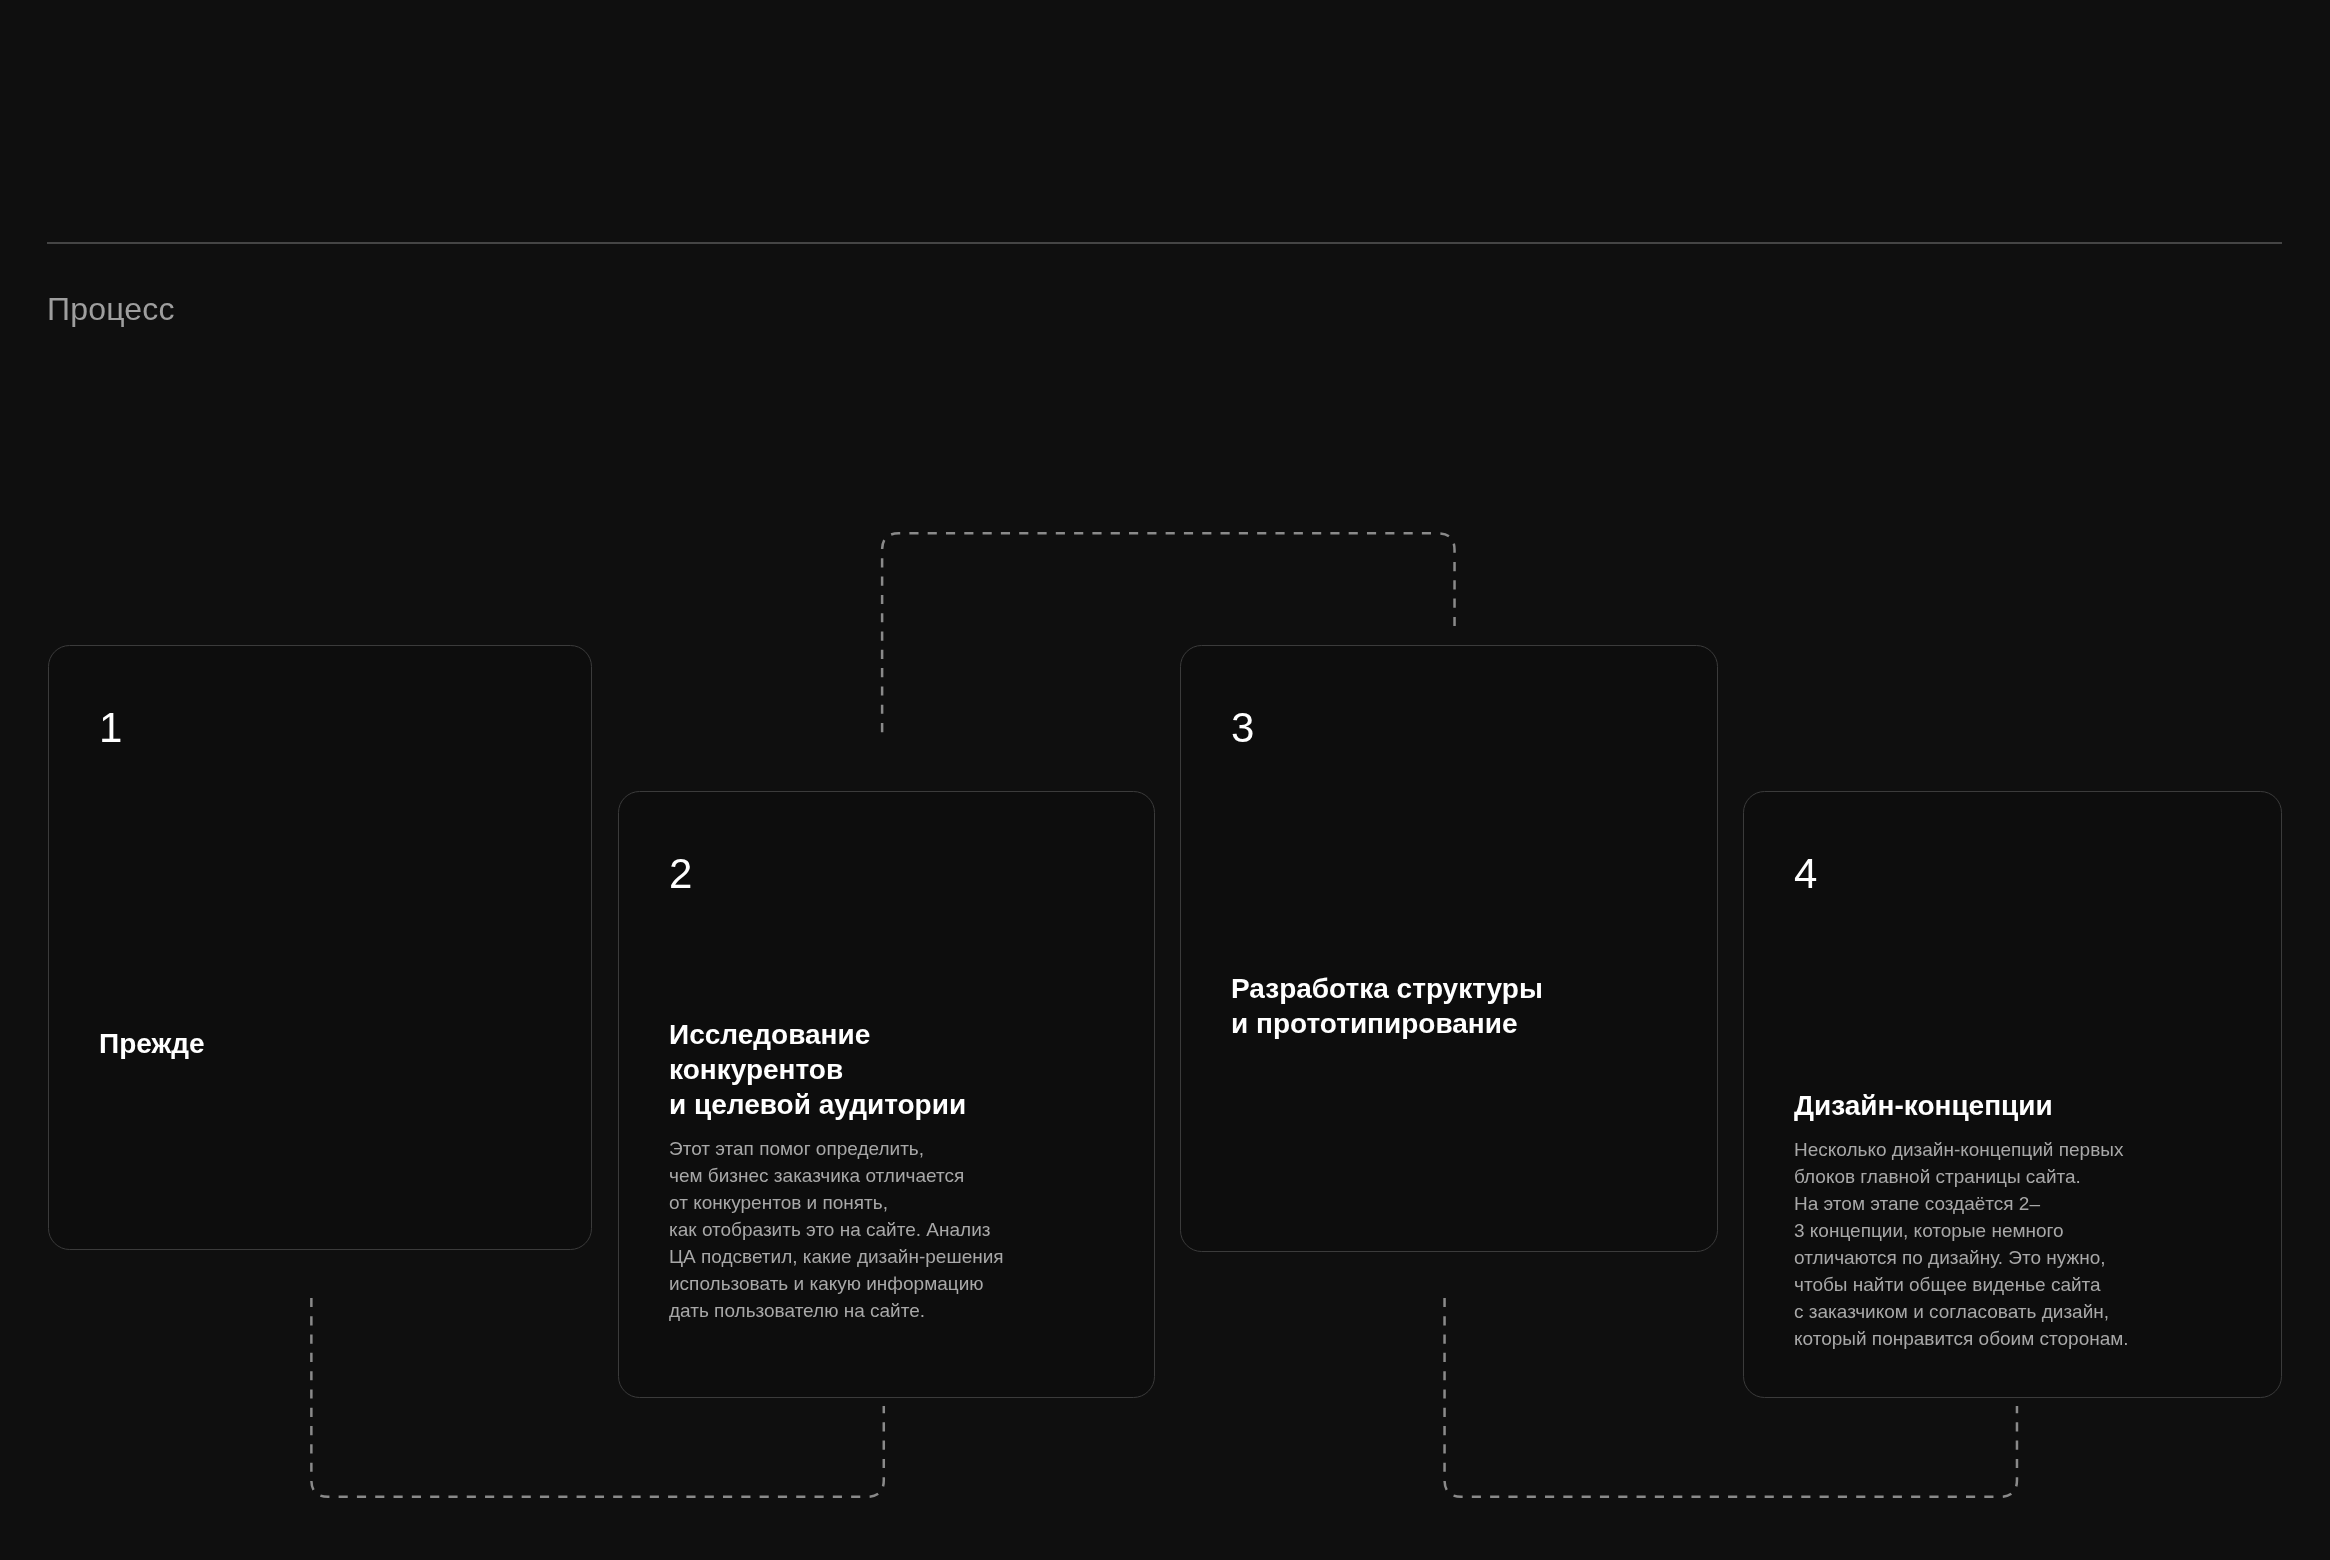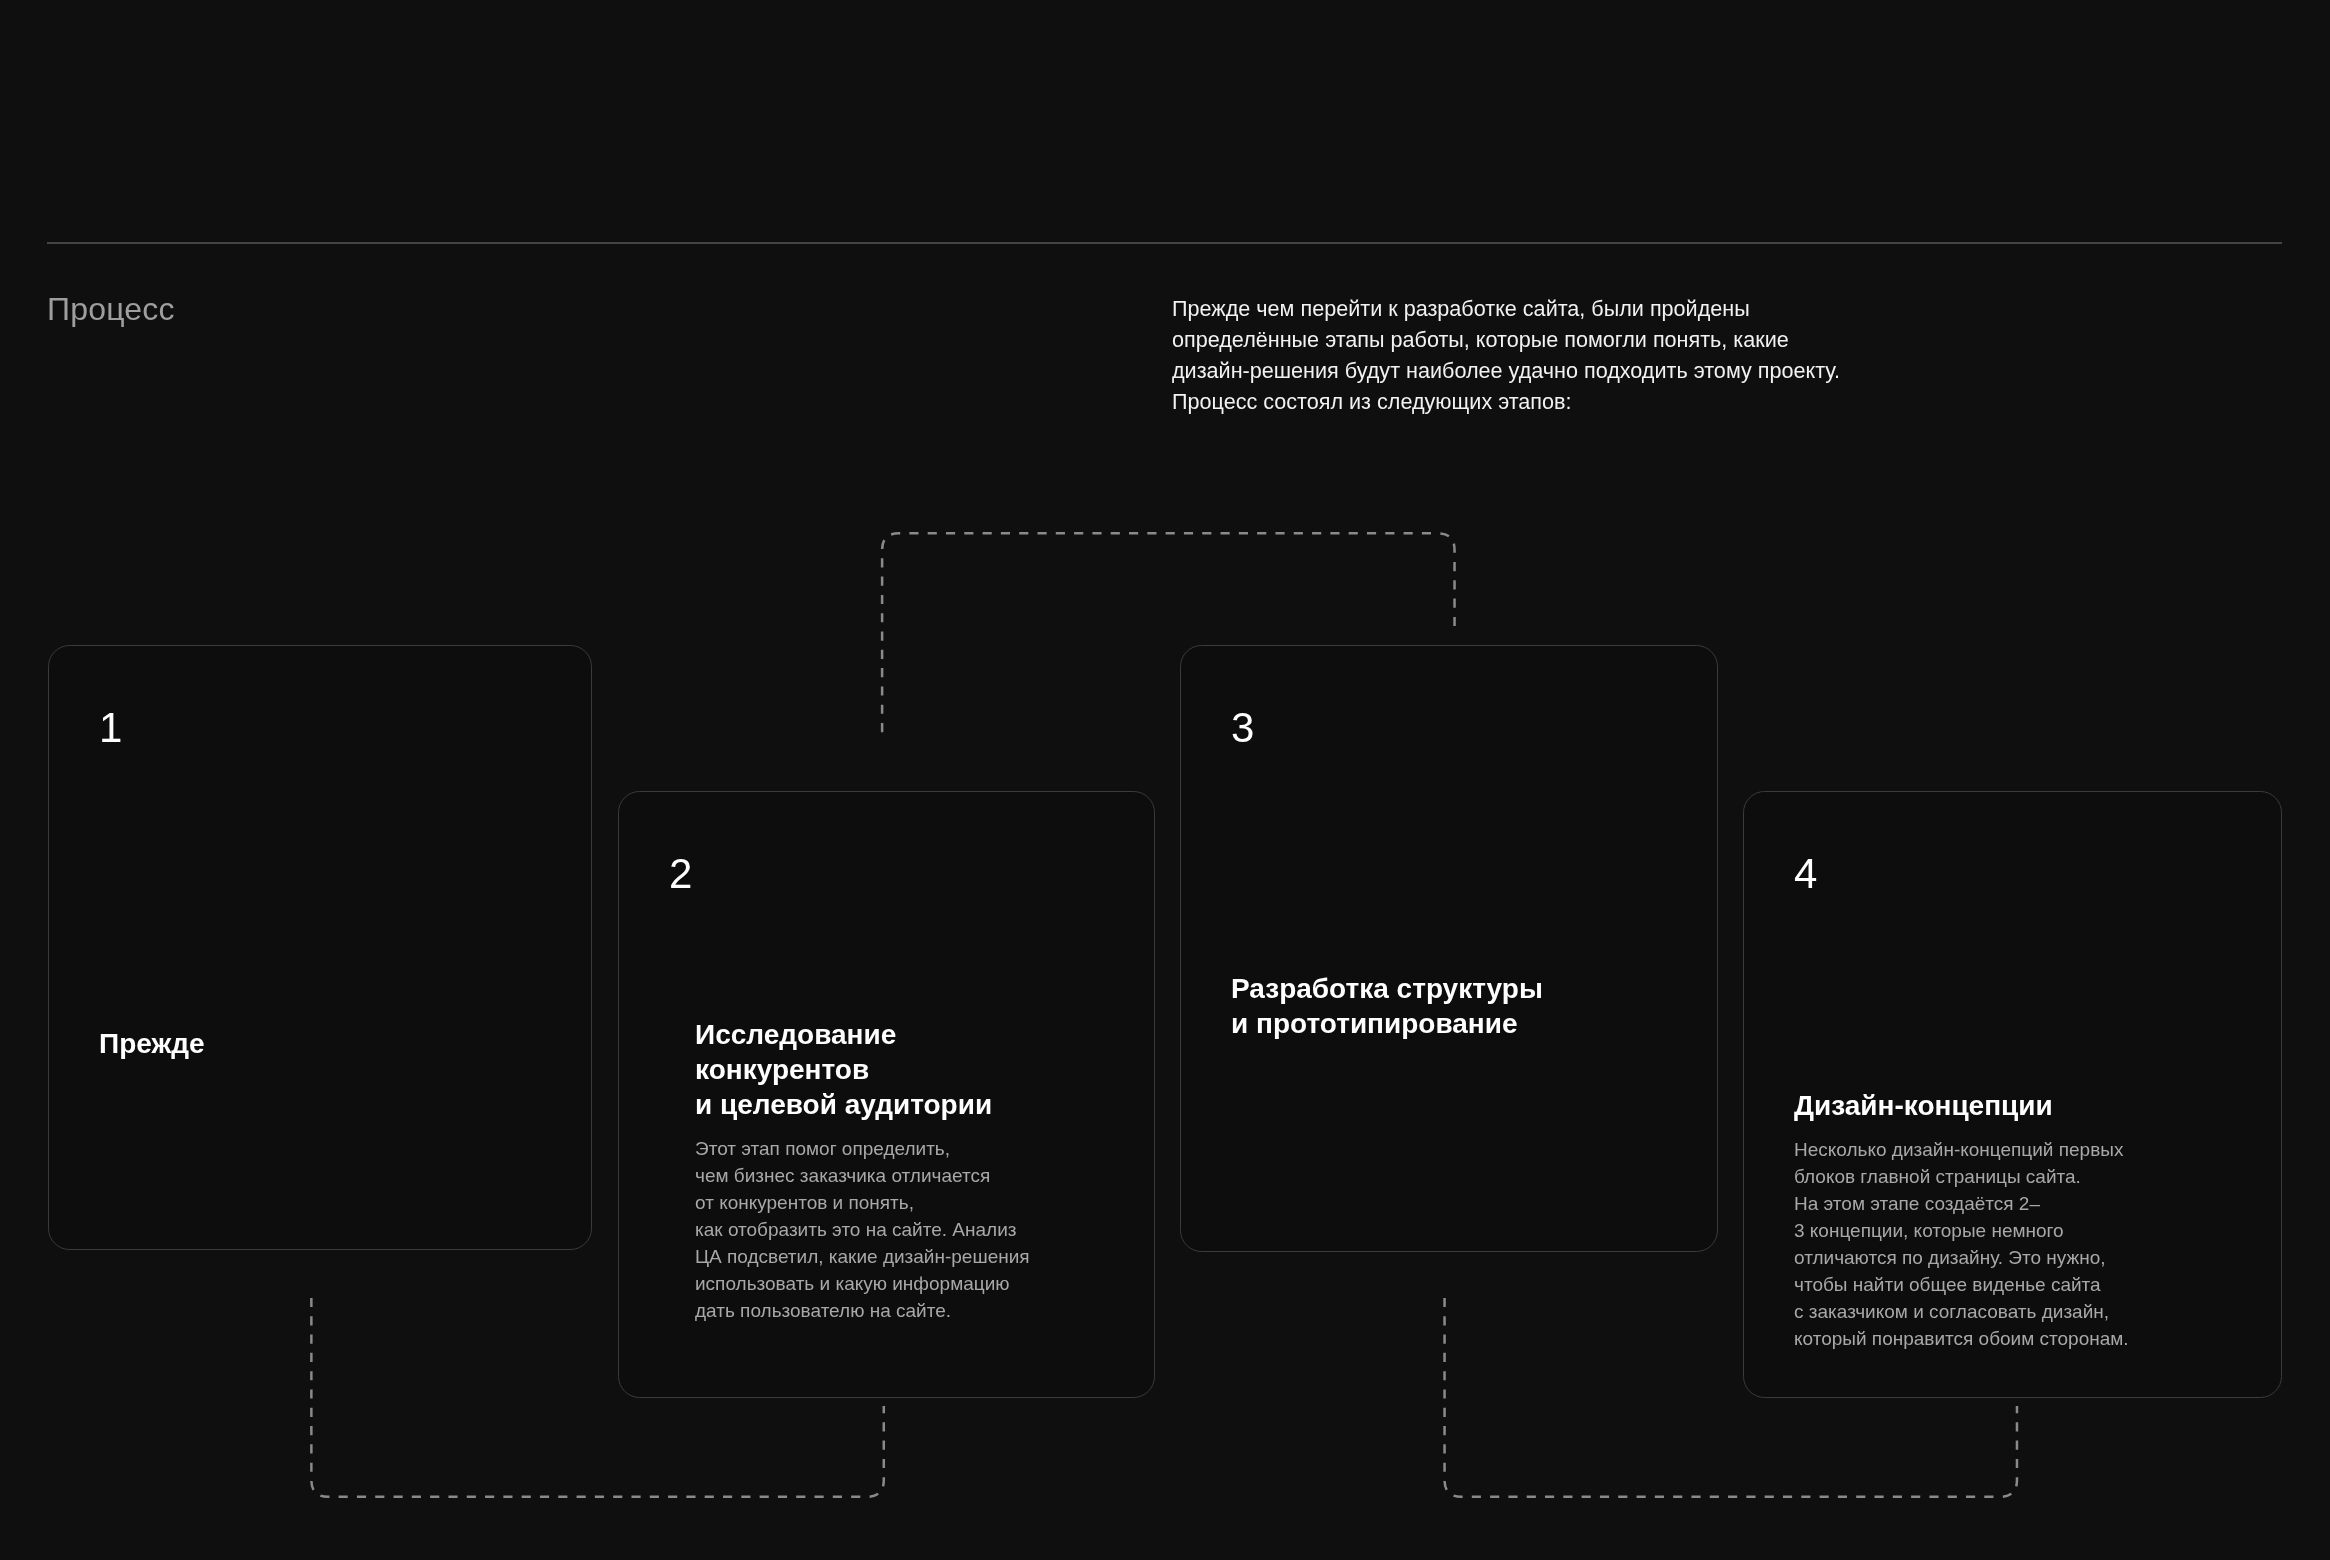--- a/index.html
+++ b/index.html
@@ -104,40 +104,39 @@
     white-space: pre-line;
   }
 
   
   #card-1 { left: 48px;   top: 645px;  width: 544px;  height: 605px; }
   #card-1 .num  { top: 58px; }
   #card-1 .body { top: 380px; }
 
   #card-2 { left: 618px;  top: 791px;  width: 537px;  height: 607px; }
   #card-2 .num  { top: 58px; }
-  #card-2 .body { top: 225px; margin-left: 26px; }
+  #card-2 .body { top: 225px; }
 
   #card-3 { left: 1180px; top: 645px;  width: 538px;  height: 607px; }
   #card-3 .num  { top: 58px; }
   #card-3 .body { top: 325px; }
 
   #card-4 { left: 1743px; top: 791px;  width: 539px;  height: 607px; }
   #card-4 .num  { top: 58px; }
   #card-4 .body { top: 296px; }
 </style>
 </head>
 <body>
 
 <div class="page">
 
   <div class="divider"></div>
 
   <div class="section-title">Процесс</div>
 
-  <div class="intro">Прежде чем перейти к разработке сайта, были пройдены определённые этапы работы, которые помогли понять, какие дизайн-решения будут наиболее удачно подходить этому проекту. Процесс состоял из следующих этапов:</div>
 
   <svg class="connectors" width="2330" height="1560" viewBox="0 0 2800 1875" fill="none" xmlns="http://www.w3.org/2000/svg">
 
     <path d="M1060 880 L1060 661 Q1060 641 1080 641 L1728 641 Q1748 641 1748 661 L1748 760" stroke="#8a8a8a" stroke-width="3" stroke-dasharray="11 11" fill="none" stroke-linecap="butt"></path>
 
     <path d="M374 1560 L374 1779 Q374 1799 394 1799 L1042 1799 Q1062 1799 1062 1779 L1062 1690" stroke="#8a8a8a" stroke-width="3" stroke-dasharray="11 11" fill="none" stroke-linecap="butt"></path>
 
     <path d="M1736 1560 L1736 1779 Q1736 1799 1756 1799 L2404 1799 Q2424 1799 2424 1779 L2424 1690" stroke="#8a8a8a" stroke-width="3" stroke-dasharray="11 11" fill="none" stroke-linecap="butt"></path>
   </svg>
 

